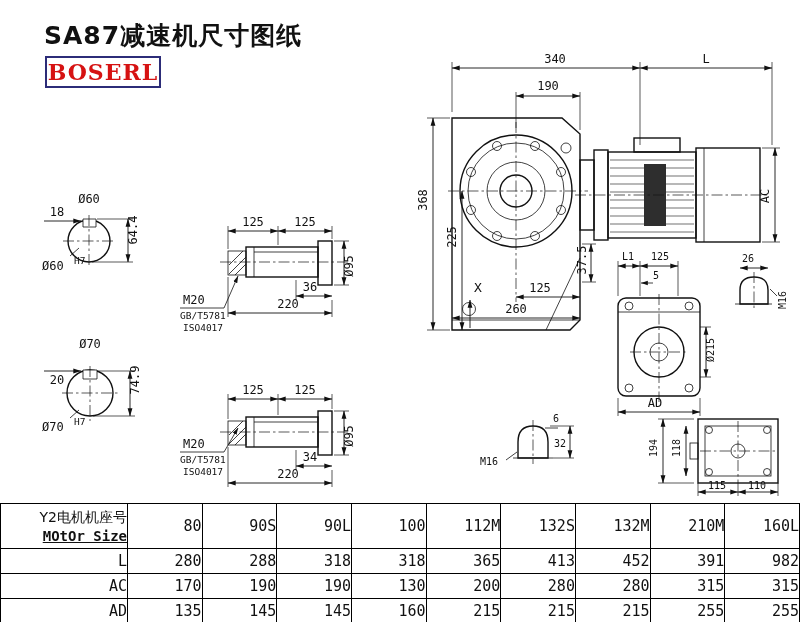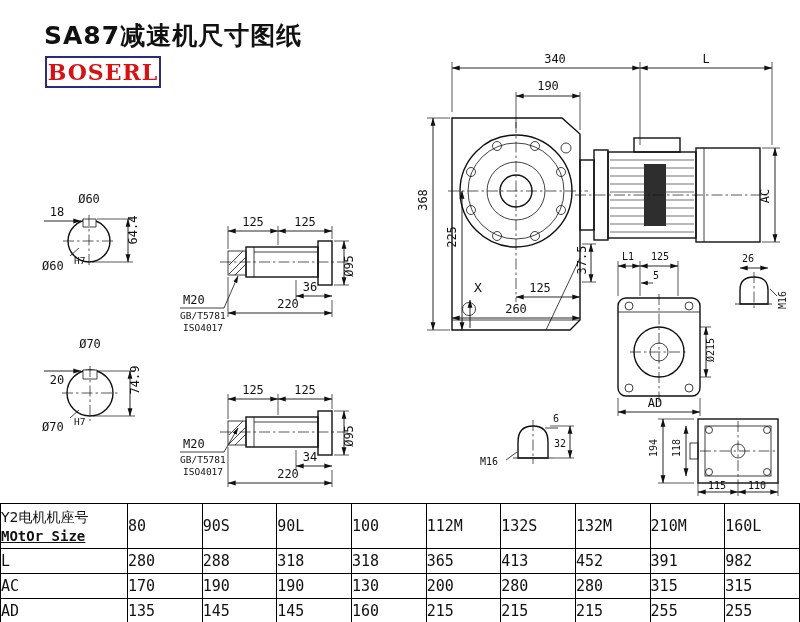--- a/index.html
+++ b/index.html
@@ -15,21 +15,21 @@
   svg .thin{fill:none;stroke:#111;stroke-width:0.8;}
   svg .fin{fill:none;stroke:#111;stroke-width:0.6;}
   svg .dim{fill:none;stroke:#111;stroke-width:0.9;}
   svg .ext{fill:none;stroke:#111;stroke-width:0.7;}
   svg .center{fill:none;stroke:#111;stroke-width:0.7;stroke-dasharray:11 3 2.5 3;}
   svg text{font-family:"DejaVu Sans Mono", monospace;font-size:12px;fill:#111;text-anchor:middle;}
   svg text.s10{font-size:10px;} svg text.s9{font-size:9.5px;} svg text.s13{font-size:13px;}
   svg text.st{text-anchor:start;}
   table.size-table{position:absolute;left:0;top:503px;width:800px;border-collapse:collapse;table-layout:fixed;
         font-family:"DejaVu Sans Mono", monospace;font-size:15px;}
-  table.size-table td{border:1px solid #000;text-align:left;padding:0;height:24px;}
+  table.size-table td{border:1px solid #000;text-align:right;padding:0;height:24px;}
   table.size-table td.c0{width:126px;}
   table.size-table tr.hdr td{height:44px;}
   .hdr-cn{font-family:"DejaVu Sans", sans-serif;font-size:14px;line-height:20px;}
   .hdr-en{font-size:14px;line-height:18px;text-decoration:underline;font-weight:bold;}
 </style>
 </head>
 <body>
 
 <div id="stage">
 

